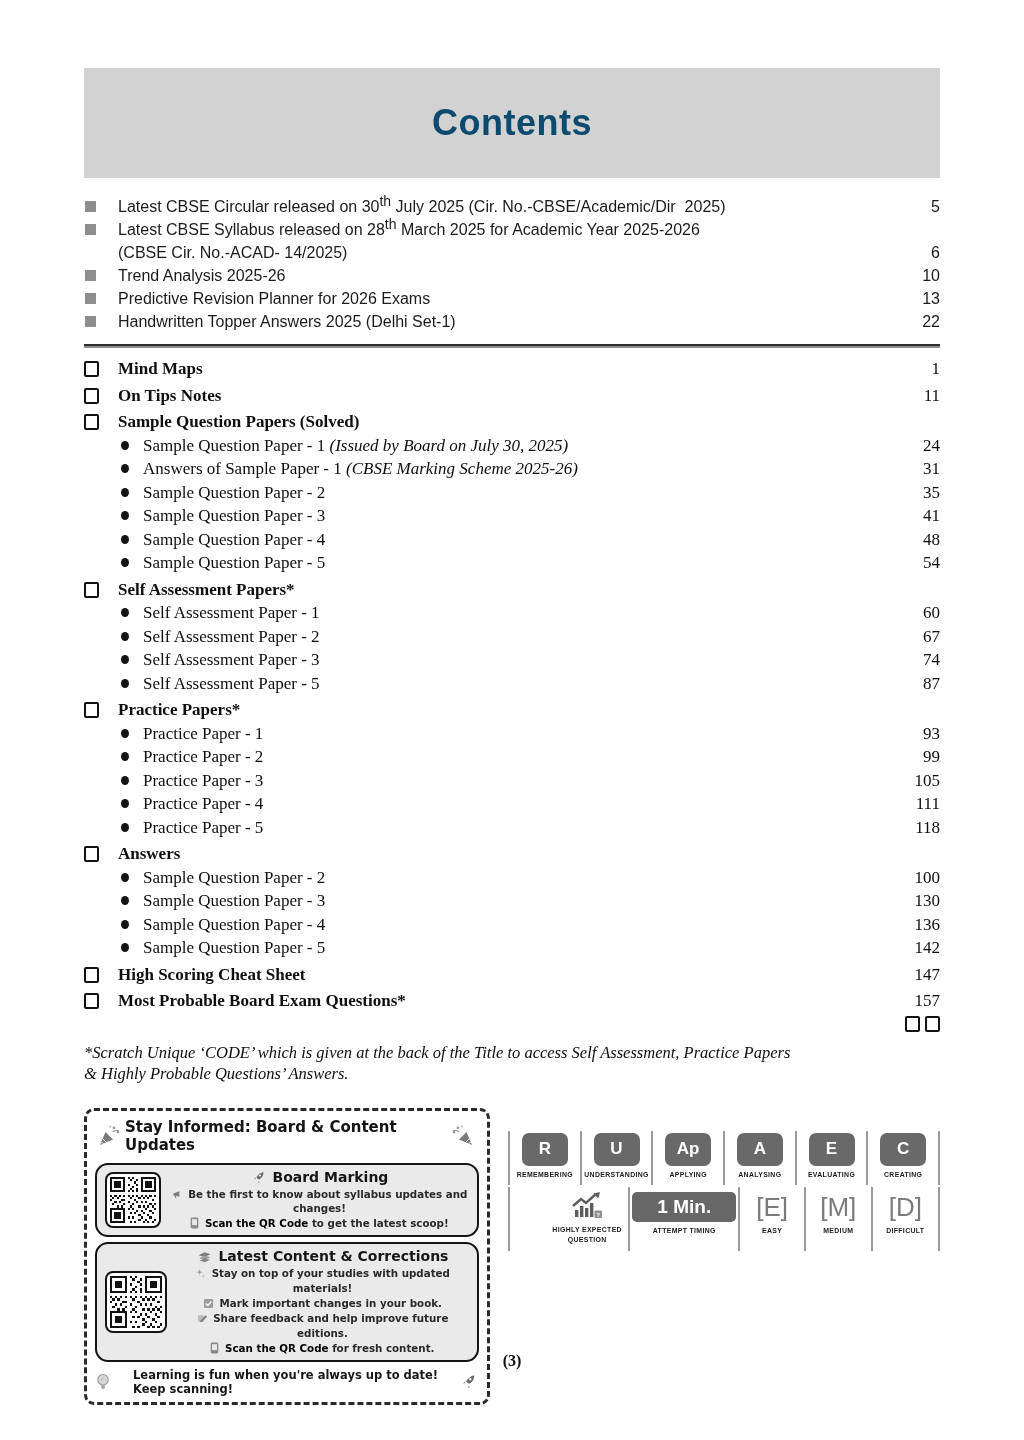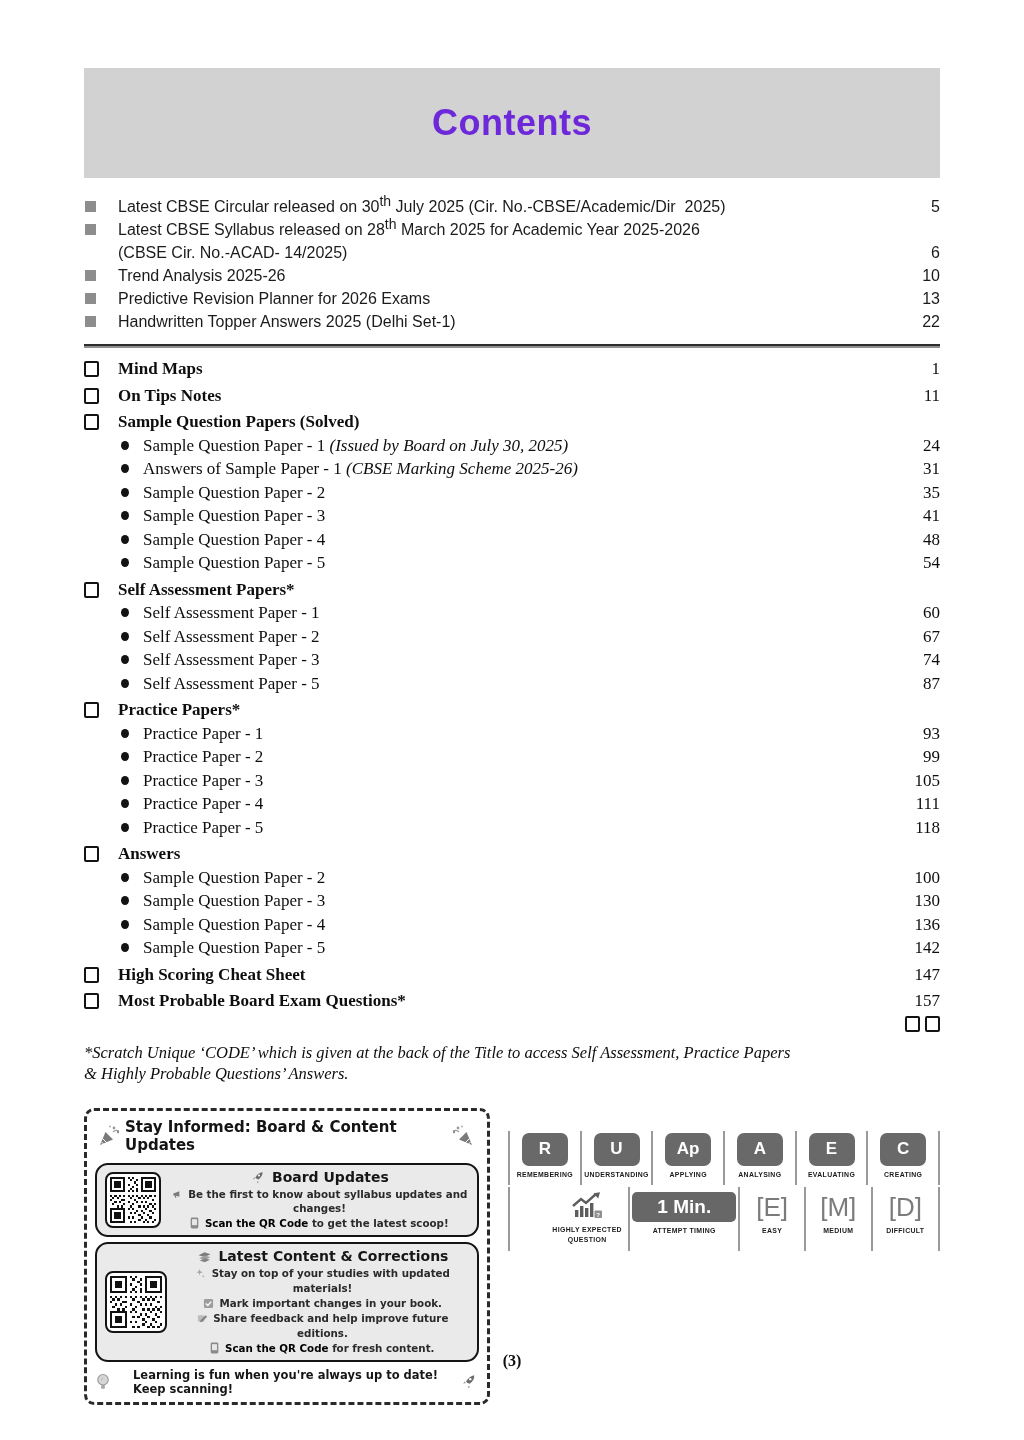--- a/index.html
+++ b/index.html
@@ -3,21 +3,21 @@
 <meta charset="utf-8">
 <style>
   html,body{margin:0;padding:0;background:#fff;}
   .page{position:relative;width:1024px;height:1440px;background:#fff;overflow:hidden;
         font-family:"Liberation Serif",serif;color:#111;}
   .content{position:absolute;left:84px;top:0;width:856px;}
 
   
   .contents-header{margin-top:68px;height:110px;background:#d2d2d2;
     display:flex;align-items:center;justify-content:center;}
-  .contents-header h1{margin:12px;font:700 36px "Liberation Sans",sans-serif;color:#6d28d9;letter-spacing:.5px;}
+  .contents-header h1{margin:12px;font:700 36px "Liberation Sans",sans-serif;color:#0c4a6e;letter-spacing:.5px;}
 
   
   .toc-top{margin-top:17px;}
   .trow{display:flex;align-items:flex-start;font:400 16px/23px "Liberation Sans",sans-serif;color:#1b1b1b;}
   .trow .sq{flex:0 0 11px;width:11px;height:11px;background:#8d8d8d;margin:6px 22px 0 1px;}
   .trow .t-text{flex:1;}
   .trow .t-text span{white-space:pre-wrap;}
   .trow sup{font-size:14px;line-height:0;}
   .trow .t-page{flex:0 0 44px;text-align:right;align-self:flex-end;}
 
@@ -316,21 +316,21 @@
                 <use href="#qr-pattern"></use>
               </svg>
           </span>
           <div class="card-body">
             <div class="card-title">
               <span class="mini"><svg width="15" height="13" viewBox="0 0 24 24">
                     <path d="M21 2c1 4-1.5 9.5-7 13.5l-3.5-1-2.5-2.5C11 6.5 16.5 3 21 2z" fill="#6c6c6c"></path>
                     <circle cx="14.8" cy="8.2" r="1.9" fill="#fff"></circle>
                     <path d="M7.5 14.5l-4 1.2 2.7-4zM12 19l-1.2 3.8 4-2.6z" fill="#939393"></path>
                   </svg></span>
-              <span>Board Updates</span>
+              <span>Board Marking</span>
             </div>
             <div class="card-line">
               <span class="mini"><svg width="11" height="11" viewBox="0 0 24 24">
                     <path d="M3 10v4l3 .6 1.2 5 2.4-.6-1.1-4.2 7.5 2.2V5z" fill="#7c7c7c"></path>
                   </svg></span>
               <span>Be the first to know about syllabus updates and changes!</span>
             </div>
             <div class="card-line">
               <span class="mini"><svg width="9" height="12" viewBox="0 0 16 22">
                     <rect x="1" y="1" width="14" height="20" rx="2.5" fill="#8a8a8a"></rect>

